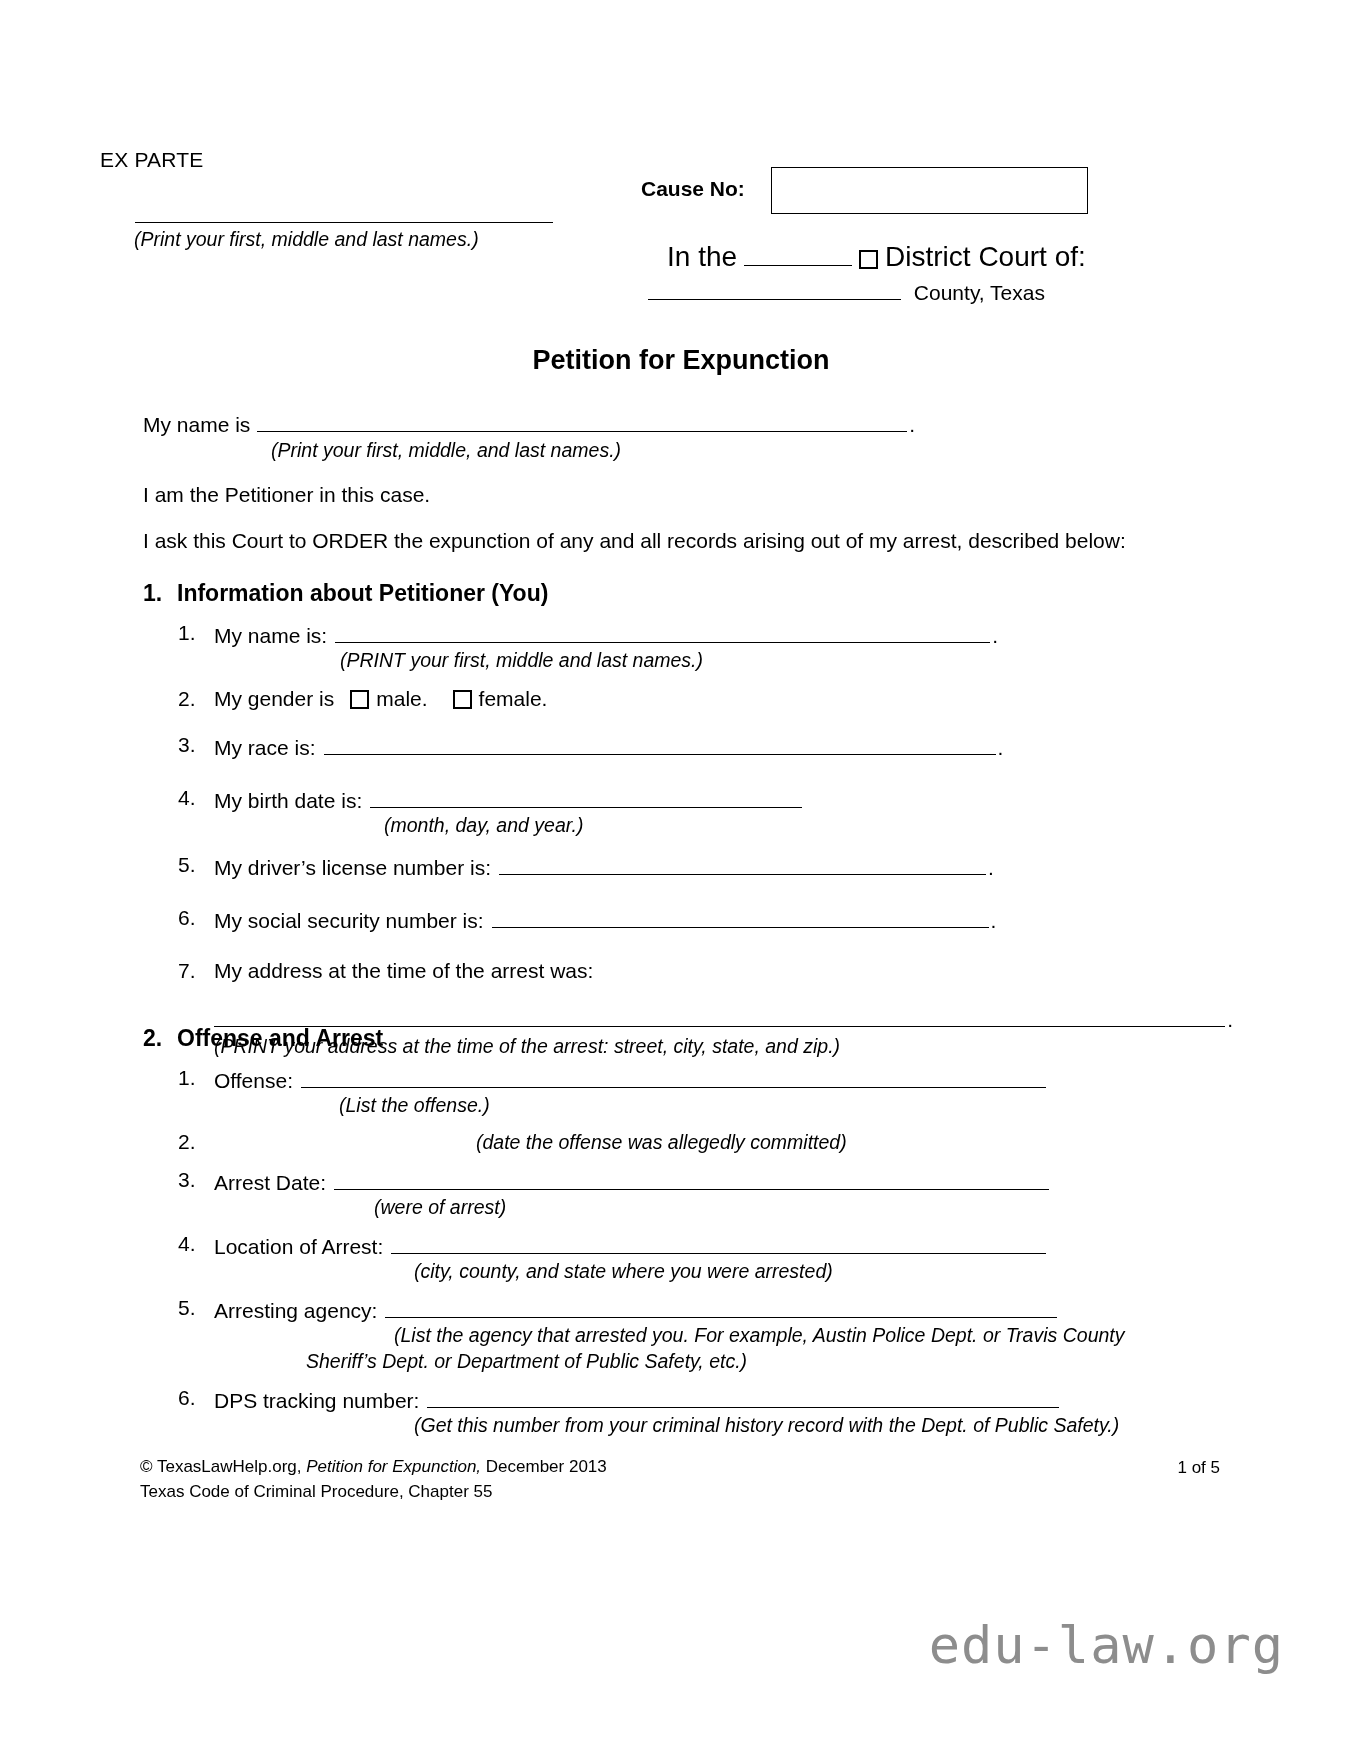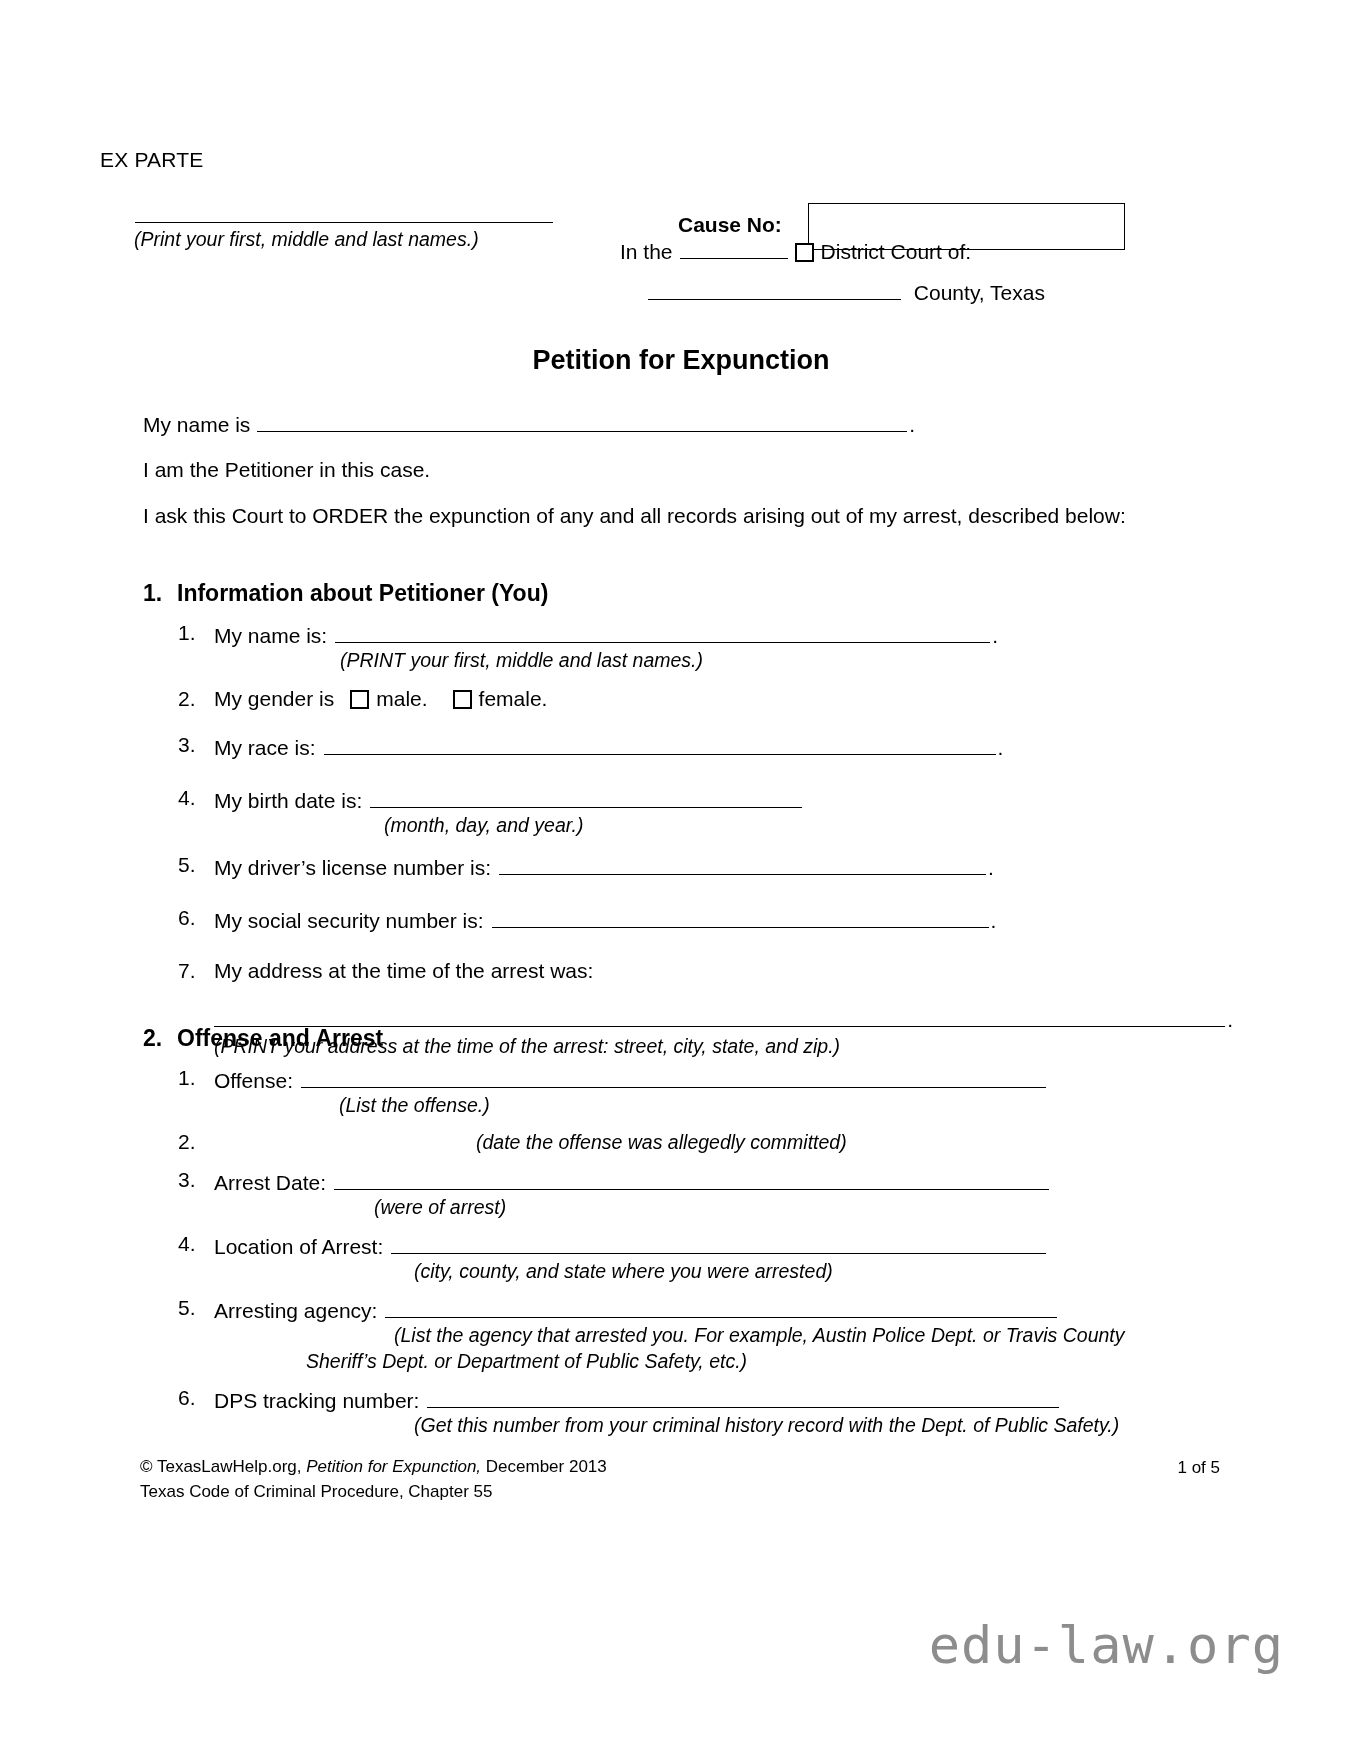--- a/index.html
+++ b/index.html
@@ -44,43 +44,42 @@
   }
   .caption-hint {
     position: absolute;
     left: 134px; top: 88px;
     font-size: 19.5px;
     font-style: italic;
   }
 
   .cause-row {
     position: absolute;
-    left: 678px; top: 27px;
+    left: 641px; top: 27px;
     display: flex;
     align-items: flex-start;
-    margin-top: 36px;
   }
   .cause-label {
     font-size: 21px;
     font-weight: bold;
     padding-top: 10px;
     width: 130px;
   }
   .cause-box {
     width: 317px;
     height: 47px;
     border: 1.8px solid #000;
     background: #fff;
     box-sizing: border-box;
   }
 
   .inthe-row {
     position: absolute;
-    left: 620px; top: 97px;
-    font-size: 21px;
+    left: 667px; top: 97px;
+    font-size: 28px;
     display: flex;
     align-items: baseline;
     white-space: nowrap;
   }
   .blank-inline {
     display: inline-block;
     border-bottom: 1.6px solid #000;
     margin: 0 7px;
     height: 1em;
   }
@@ -243,20 +242,21 @@
 
   <div class="doc-title">Petition for Expunction</div>
 
   <div class="body-block">
 
     <div class="nameline-row">
       <span>My name is</span>
       <span class="nameline-blank"></span>
       <span>.</span>
     </div>
+    <div class="hint hint-indent-1">(Print  your first, middle, and last names.)</div>
 
     <div class="para" style="margin-top:18px;">I am the Petitioner in this case.</div>
 
     <div class="para">I ask this Court to ORDER the expunction of any and all records arising out of my arrest, described below:</div>
   </div>
 
   <div class="section" style="left:143px; top:580px;">
     <div class="section-head">
       <span class="section-num">1.</span>
       <span>Information about Petitioner (You)</span>

